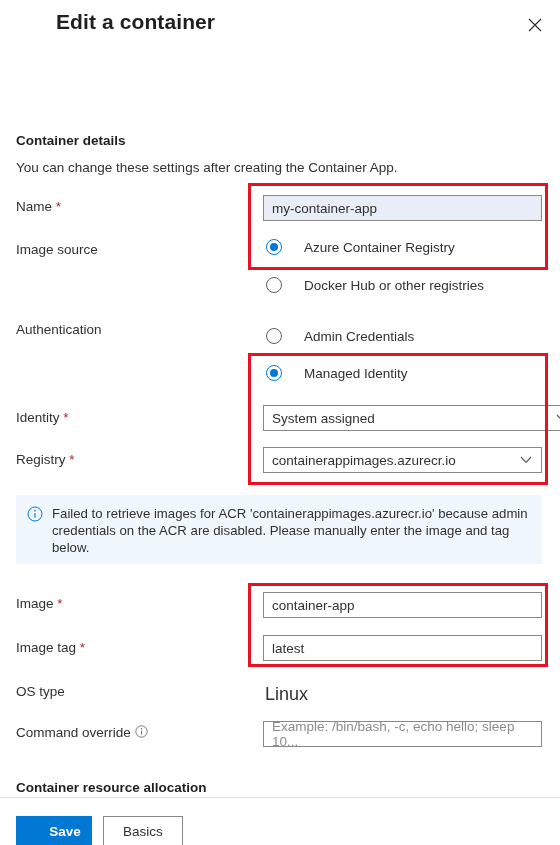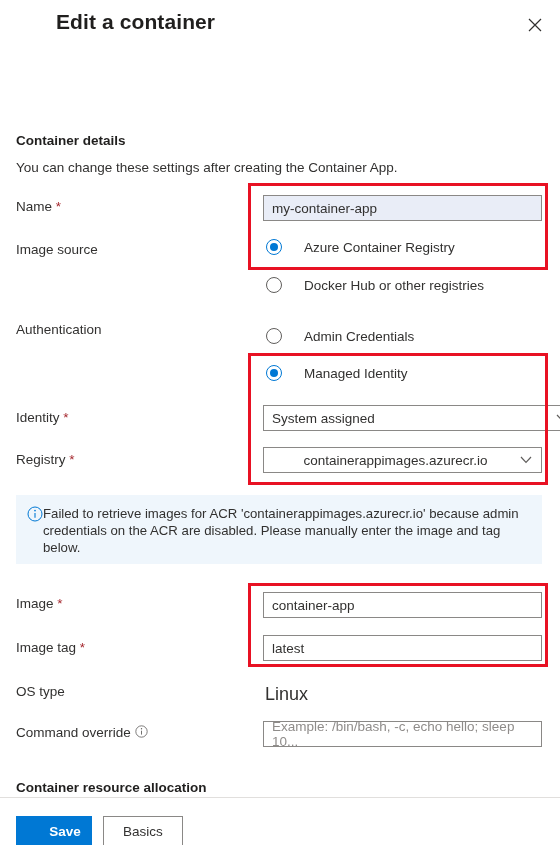--- a/index.html
+++ b/index.html
@@ -100,20 +100,21 @@
     content:""; width:8px; height:8px; border-radius:50%; background:#0078d4;
   }
   .radio .rl { font-size:13.5px; color:#323130; white-space:nowrap; }
 
   
   .banner {
     position:absolute;
     background:#eff6fc;
     display:flex;
     padding: 10px 12px 8px 11px;
+    gap: 9px;
   }
   .banner .ico { flex:none; width:16px; height:16px; margin-top:1px; color:#0078d4; }
   .banner .txt { font-size:13.2px; line-height:17px; color:#323130; }
 
   
   .static-val { position:absolute; font-size:18px; color:#323130; }
 
   
   .inline-info {
     display:inline-flex; width:13px; height:13px; vertical-align:-1px;
@@ -184,21 +185,21 @@
   <div class="combo" style="left:263px; top:405px; width:315px;">
     <span class="val">System assigned</span>
     <span class="chev">
       <svg width="12" height="8" viewBox="0 0 12 8" aria-hidden="true">
           <path d="M1 1 L6 6.3 L11 1" stroke="#605e5c" stroke-width="1.2" fill="none"></path>
         </svg>
     </span>
   </div>
 
   <div class="row-label" style="top:452px;"><span>Registry</span> <span class="req">*</span></div>
-  <div class="combo" style="left:263px; top:447px; width:279px;text-align:center;">
+  <div class="combo" style="left:263px; top:447px; width:279px;">
     <span class="val">containerappimages.azurecr.io</span>
     <span class="chev">
       <svg width="12" height="8" viewBox="0 0 12 8" aria-hidden="true">
           <path d="M1 1 L6 6.3 L11 1" stroke="#605e5c" stroke-width="1.2" fill="none"></path>
         </svg>
     </span>
   </div>
 
   <div class="banner" style="left:16px; top:495px; width:526px;">
     <span class="ico">

